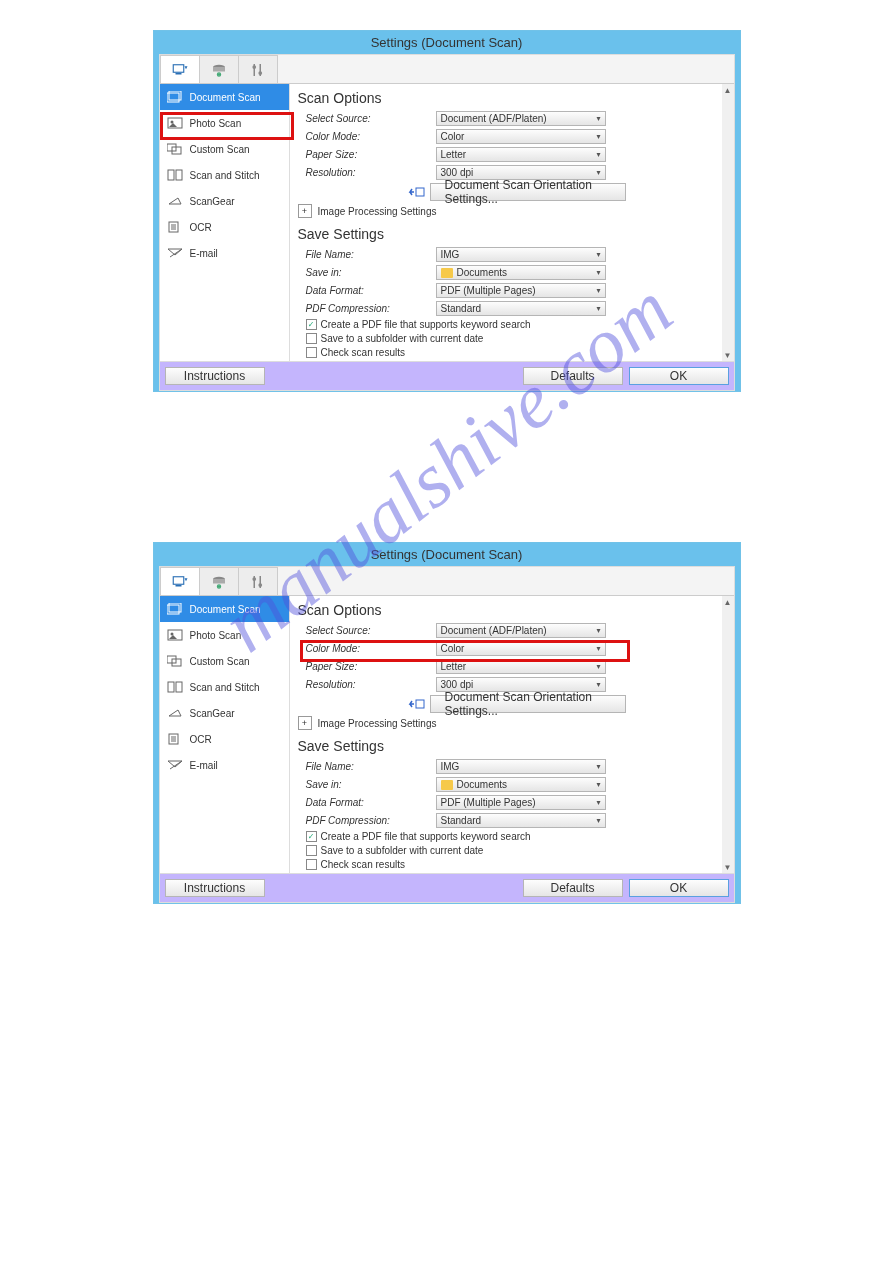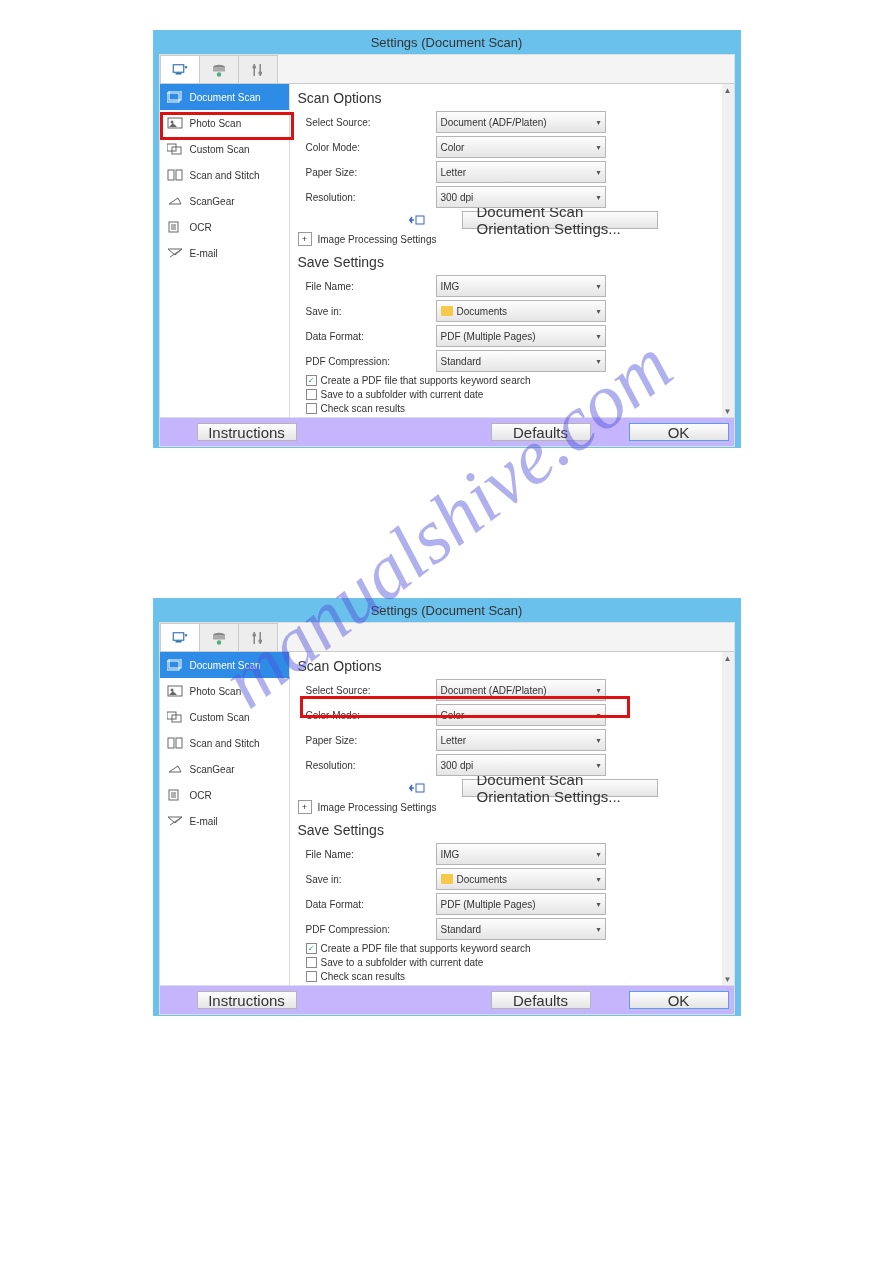--- a/index.html
+++ b/index.html
@@ -28,29 +28,29 @@
   .body { display: flex; }
   .sidebar { width: 130px; background: #fff; border-right: 1px solid #ddd; }
   .side-item { display: flex; align-items: center; gap: 6px; padding: 6px 6px; cursor: pointer; }
   .side-item.active { background: #2f8ce6; color: #fff; }
   .side-item .sicon { width: 18px; height: 14px; display: inline-flex; align-items: center; justify-content: center; }
   .panel { flex: 1; background: #fff; position: relative; padding: 4px 8px 0 8px; }
   .panel-scroll { position: absolute; right: 0; top: 0; bottom: 0; width: 12px; background: #f0f0f0; }
   .panel-scroll .arrow { height: 12px; display: flex; align-items: center; justify-content: center; color: #666; font-size: 8px; }
   .group-title { font-size: 14px; padding: 2px 0; }
   .row { display: flex; align-items: center; margin: 3px 0 3px 8px; }
-  .label { width: 130px; }
-  .combo { flex: 0 0 170px; height: 22px; border: 1px solid #b5b5b5;
+  .label { width: 130px; font-style: italic; }
+  .combo { flex: 0 0 170px; height: 15px; border: 1px solid #b5b5b5;
            background: linear-gradient(#fdfdfd,#e5e5e5);
            display: flex; align-items: center; padding: 0 4px; position: relative; cursor: pointer; }
   .combo .caret { position: absolute; right: 4px; font-size: 8px; color: #555; }
   .btn { height: 18px; border: 1px solid #b5b5b5;
          background: linear-gradient(#fdfdfd,#e5e5e5);
          display: inline-flex; align-items: center; justify-content: center;
-         padding: 0 14px; font-size: 15px; cursor: pointer; margin-left: 32px; }
+         padding: 0 14px; font-size: 12px; cursor: pointer; }
   .linkicon { width: 18px; height: 14px; display: inline-flex; align-items: center; justify-content: center; margin-right: 4px; }
   .expand { width: 14px; height: 14px; border: 1px solid #999; display: inline-flex; align-items: center; justify-content: center; font-size: 9px; margin-right: 6px; cursor: pointer; }
   .check { display: flex; align-items: center; margin: 3px 0 3px 8px; gap: 4px; }
   .cbox { width: 11px; height: 11px; border: 1px solid #888; display: inline-flex; align-items: center; justify-content: center; font-size: 8px; color: #2a7; }
   .footer { display: flex; padding: 5px; background: #c4b5fd; border-top: 1px solid #ddd; gap: 6px; }
   .footer .spacer { flex: 1; }
   .footer .fbtn { width: 100px; }
   .folder-icon { width: 12px; height: 10px; background: #f6c94a; display: inline-block; margin-right: 4px; border-radius: 1px; }
   .hl-red { position: absolute; border: 3px solid #d11; pointer-events: none; z-index: 5; }
   .dialog.first .hl-red { left: 0; top: 28px; width: 134px; height: 28px; }

